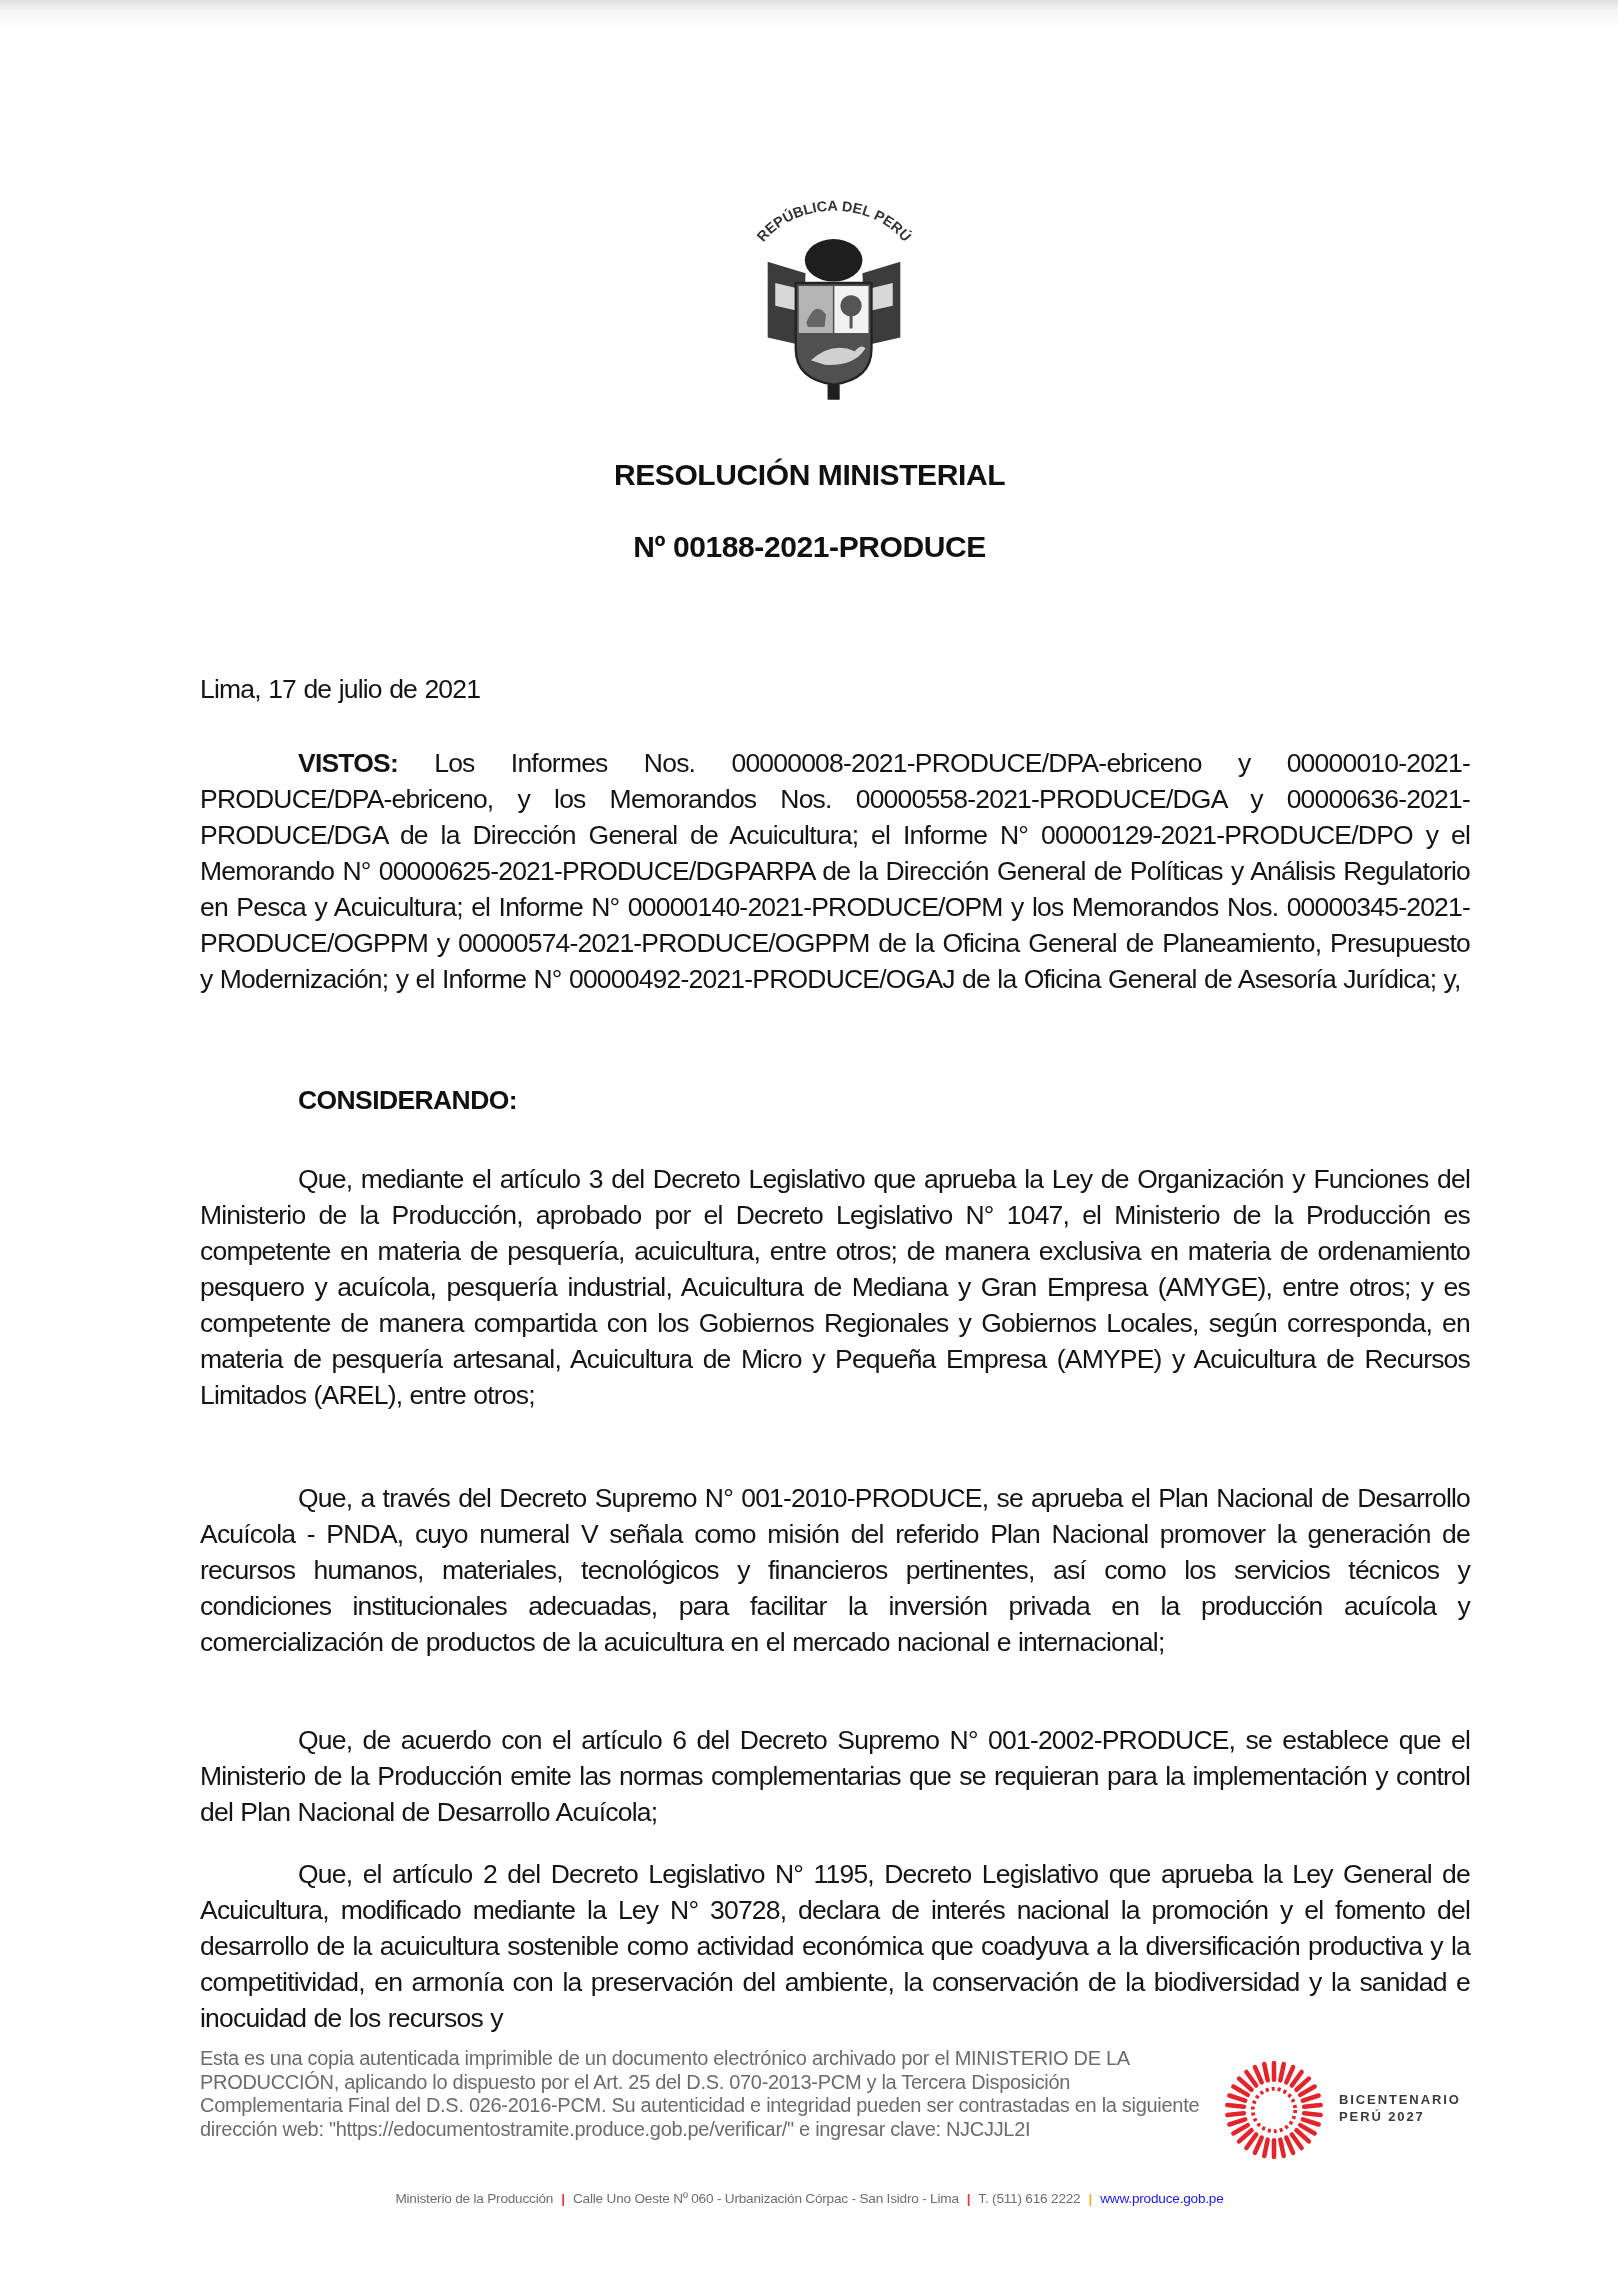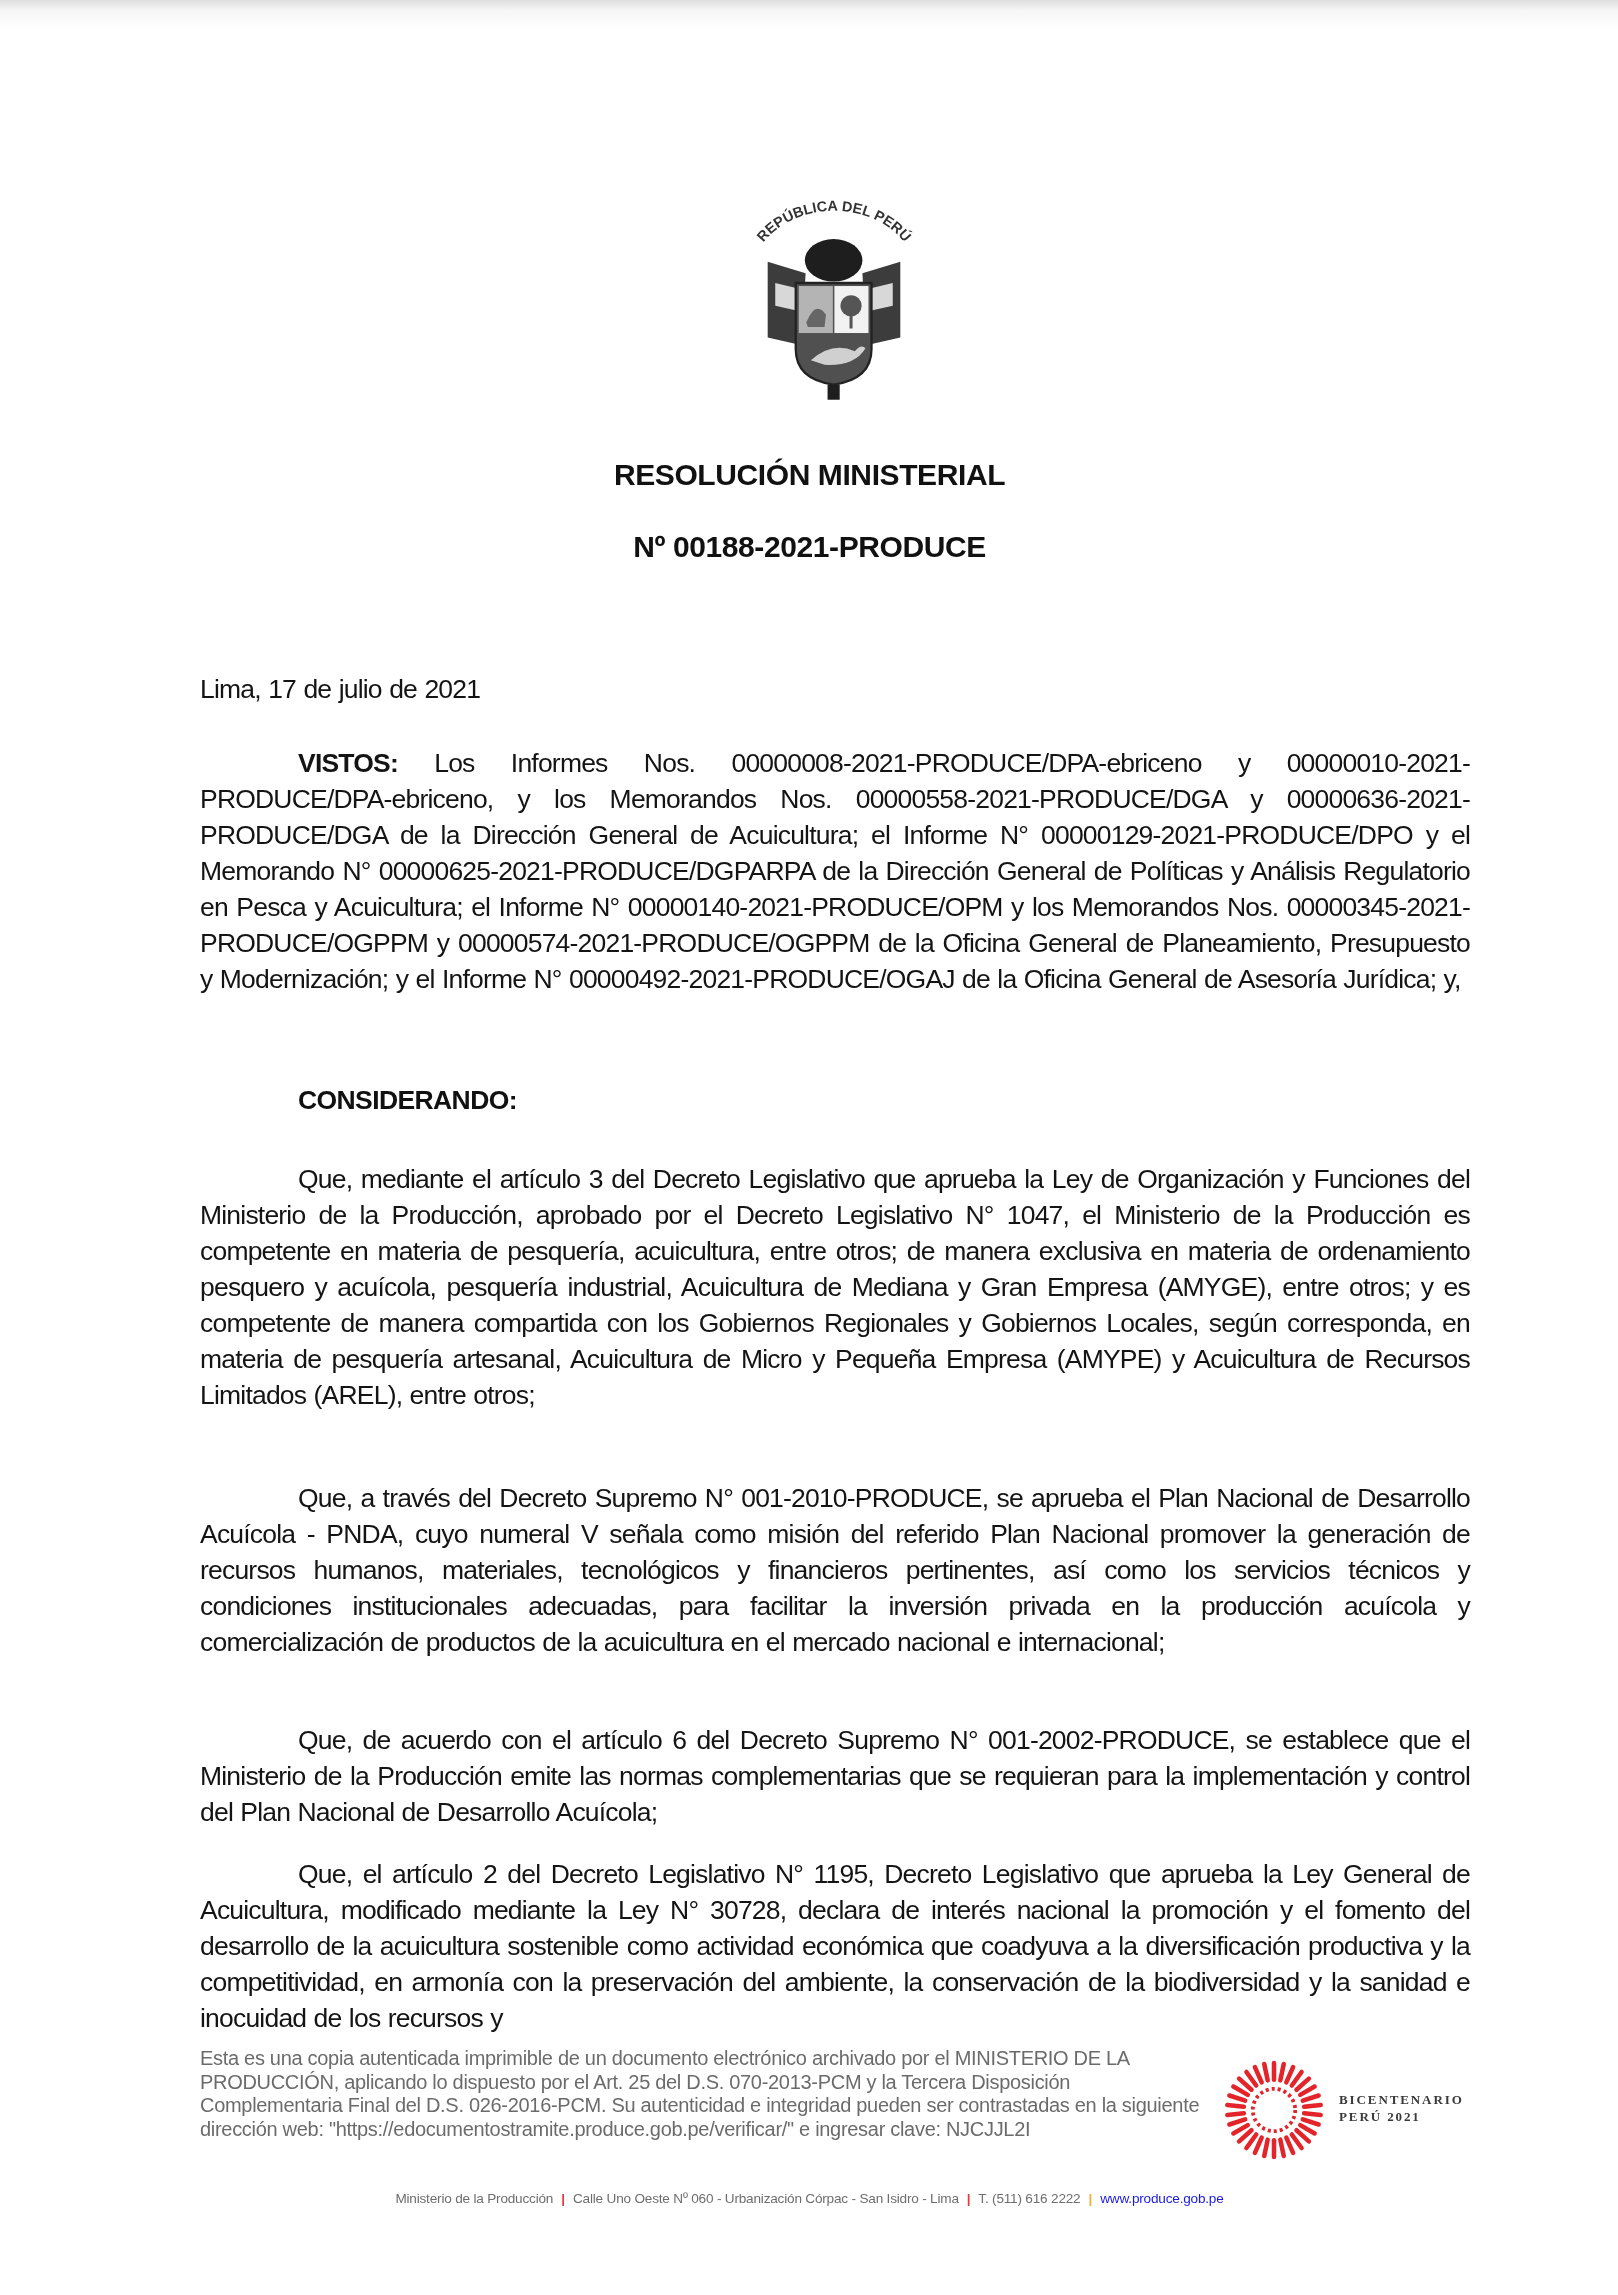--- a/index.html
+++ b/index.html
@@ -47,21 +47,21 @@
     position: absolute; left: 200px; top: 2047px; width: 1000px;
     font-family: "Liberation Sans", sans-serif;
     font-size: 20px; line-height: 23.5px; color: #6b6b6b;
     letter-spacing: -0.3px;
   }
   .bicent {
     position: absolute; left: 1221px; top: 2057px; width: 106px; height: 106px;
   }
   .bicent-text {
     position: absolute; left: 1339px; top: 2092px;
-    font-family: Liberation Serif, serif; font-weight: bold;
+    font-family: Liberation Sans, sans-serif; font-weight: bold;
     font-size: 13px; line-height: 16.7px; letter-spacing: 1.9px; color: #3a3a3a;
   }
   .addr {
     position: absolute; left: 0; width: 1619px; top: 2191px; text-align: center;
     font-size: 13.6px; color: #6e6e6e; letter-spacing: -0.2px;
   }
   .addr .sep { color: #e23b3b; font-weight: bold; padding: 0 4.5px; }
   .addr .sep.y { color: #e9b23a; }
   .addr a { color: #1a1ae6; }
 </style>
@@ -155,21 +155,21 @@
       <line x1="70" y1="8" x2="70" y2="30" transform="rotate(312 70 70)"></line>
       <line x1="70" y1="8" x2="70" y2="30" transform="rotate(324 70 70)"></line>
       <line x1="70" y1="8" x2="70" y2="30" transform="rotate(336 70 70)"></line>
       <line x1="70" y1="8" x2="70" y2="30" transform="rotate(348 70 70)"></line>
     </g>
     <circle cx="70" cy="70" r="28" fill="none" stroke="#e3242b" stroke-width="5" stroke-dasharray="4 4"></circle>
     <path d="M 58 58 Q 70 50 84 60 Q 86 76 72 88 Q 58 80 58 58 Z" fill="#ffffff"></path>
   </svg>
   <div class="bicent-text">
     <div>BICENTENARIO</div>
-    <div>PERÚ 2021</div>
+    <div>PERÚ 2027</div>
   </div>
 
   <div class="addr">
     <span>Ministerio de la Producción</span>
     <span class="sep">|</span>
     <span>Calle Uno Oeste Nº 060 - Urbanización Córpac - San Isidro - Lima</span>
     <span class="sep">|</span>
     <span>T. (511) 616 2222</span>
     <span class="sep y">|</span>
     <a>www.produce.gob.pe</a>

